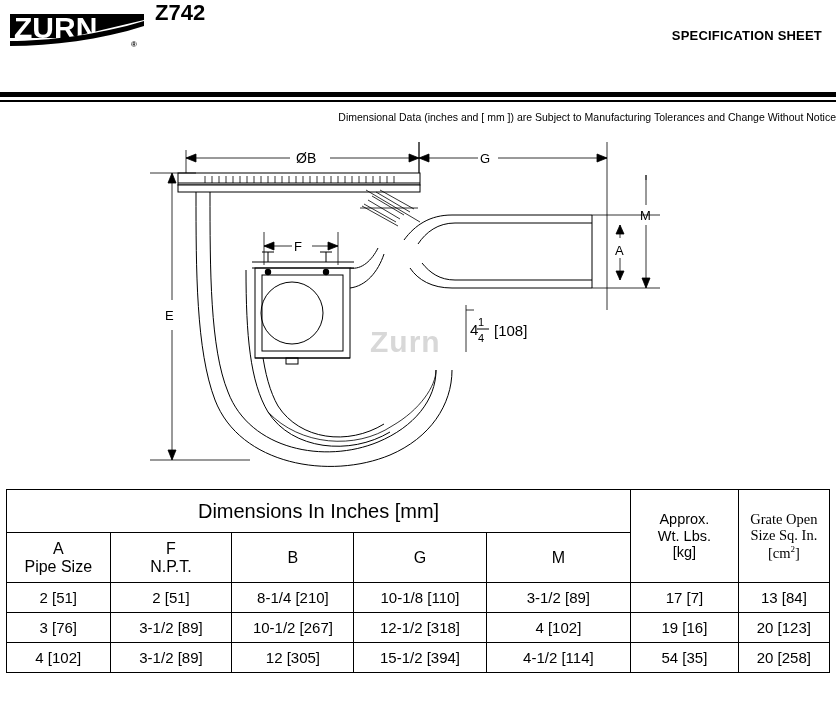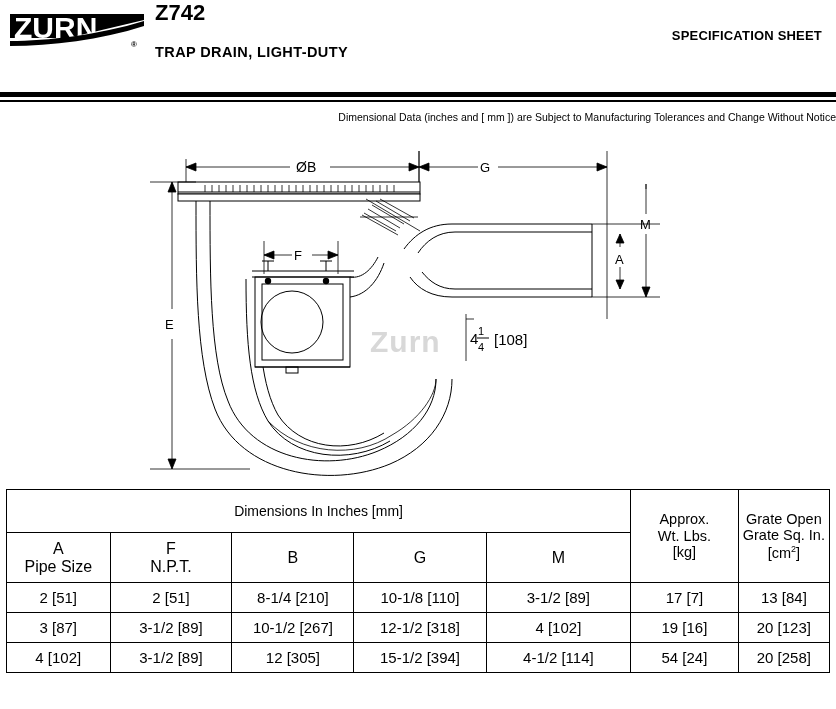--- a/index.html
+++ b/index.html
@@ -84,21 +84,21 @@
     top: 111px;
     width: 836px;
     text-align: right;
     font-size: 10.5px;
   }
 
   
   .drawing {
     position: absolute;
     left: 0;
-    top: 129px;
+    top: 120px;
     width: 676px;
     height: 360px;
   }
   .drawing svg { display: block; }
 
   .watermark {
     position: absolute;
     left: 370px;
     top: 325px;
     font-size: 30px;
@@ -121,21 +121,21 @@
     font-size: 15px;
   }
   table.dims td, table.dims th {
     border: 1.5px solid #000;
     text-align: center;
     vertical-align: middle;
     padding: 0;
     font-weight: normal;
   }
   .hdr-main {
-    font-size: 14px;
+    font-size: 20px;
     height: 42px;
   }
   .hdr-sub {
     height: 50px;
     font-size: 16px;
     line-height: 1.12;
   }
   .hdr-small {
     font-size: 14.5px;
     line-height: 1.15;
@@ -143,42 +143,41 @@
   .data-row td {
     height: 29px;
     font-size: 15px;
   }
   .col-a  { width: 100px; }
   .col-f  { width: 118px; }
   .col-b  { width: 118px; }
   .col-g  { width: 128px; }
   .col-m  { width: 140px; }
   .col-wt { width: 104px; }
-  .col-go { width: 88px; }
+  .col-go { width: 88px; font-family: Liberation Serif, serif; }
   sup.small { font-size: 9px; vertical-align: super; }
 </style>
 </head>
 <body>
 
 <div class="header">
 
   <div class="logo-wrap">
     <svg width="140" height="48" viewBox="0 0 140 48" xmlns="http://www.w3.org/2000/svg">
 
       <g>
         <path d="M2,6 L136,6 L136,12 L60,30 L2,30 Z" fill="#000"></path>
         <text x="6" y="30" font-family="Liberation Sans, sans-serif" font-size="30" font-weight="bold" fill="#ffffff">ZURN</text>
         <path d="M2,33 C40,33 90,27 136,13 L136,18 C92,32 44,38 2,38 Z" fill="#000"></path>
       </g>
     </svg>
   </div>
   <span class="logo-reg">®</span>
 
   <div class="model-no">Z742</div>
-  <div class="model-desc">TRAP DRAIN, LIGHT-DUTY</div>
   <div class="spec-sheet">SPECIFICATION SHEET</div>
 
   <div class="rule-thick"></div>
   <div class="rule-thin"></div>
 </div>
 
 <div class="note">Dimensional Data (inches and [ mm ]) are Subject to Manufacturing Tolerances and Change Without Notice</div>
 
 <div class="drawing">
 <svg width="836" height="360" viewBox="0 0 836 360" xmlns="http://www.w3.org/2000/svg" stroke="#000" fill="none" stroke-width="1">
@@ -336,21 +335,21 @@
   <tbody>
     <tr>
       <td class="hdr-main" colspan="5">Dimensions In  Inches  [mm]</td>
       <td class="hdr-small col-wt" rowspan="2">
         <div>Approx.</div>
         <div>Wt. Lbs.</div>
         <div>[kg]</div>
       </td>
       <td class="hdr-small col-go" rowspan="2">
         <div>Grate Open</div>
-        <div>Grate Sq. In.</div>
+        <div>Size Sq. In.</div>
         <div><span>[cm</span><sup class="small">2</sup><span>]</span></div>
       </td>
     </tr>
 
     <tr class="hdr-sub">
       <td class="col-a">
         <div>A</div>
         <div>Pipe Size</div>
       </td>
       <td class="col-f">
@@ -366,33 +365,33 @@
       <td>2  [51]</td>
       <td>2  [51]</td>
       <td>8-1/4  [210]</td>
       <td>10-1/8  [110]</td>
       <td>3-1/2  [89]</td>
       <td>17   [7]</td>
       <td>13  [84]</td>
     </tr>
 
     <tr class="data-row">
-      <td>3  [87]</td>
+      <td>3  [76]</td>
       <td>3-1/2  [89]</td>
       <td>10-1/2  [267]</td>
       <td>12-1/2  [318]</td>
       <td>4  [102]</td>
       <td>19   [16]</td>
       <td>20  [123]</td>
     </tr>
 
     <tr class="data-row">
       <td>4  [102]</td>
       <td>3-1/2  [89]</td>
       <td>12  [305]</td>
       <td>15-1/2  [394]</td>
       <td>4-1/2  [114]</td>
-      <td>54   [24]</td>
+      <td>54   [35]</td>
       <td>20  [258]</td>
     </tr>
   </tbody>
 </table>
 </div>
 
 </body></html>

